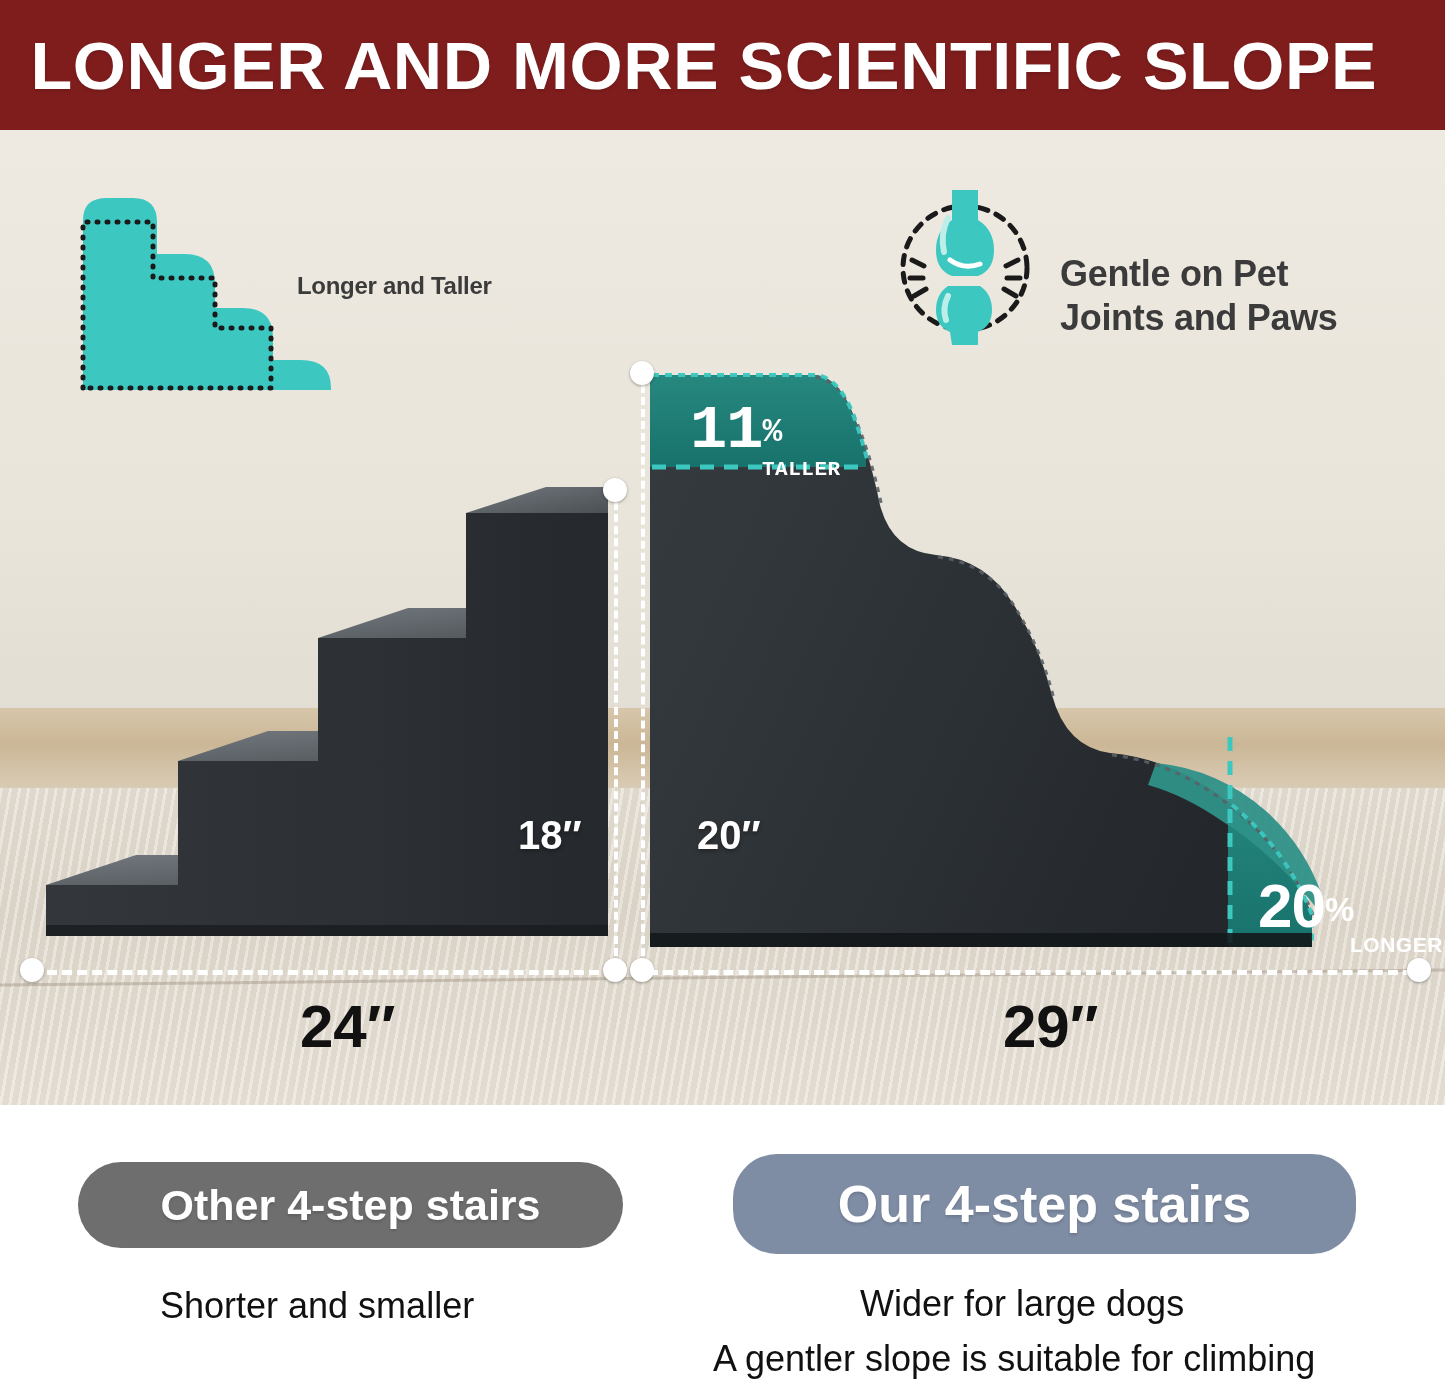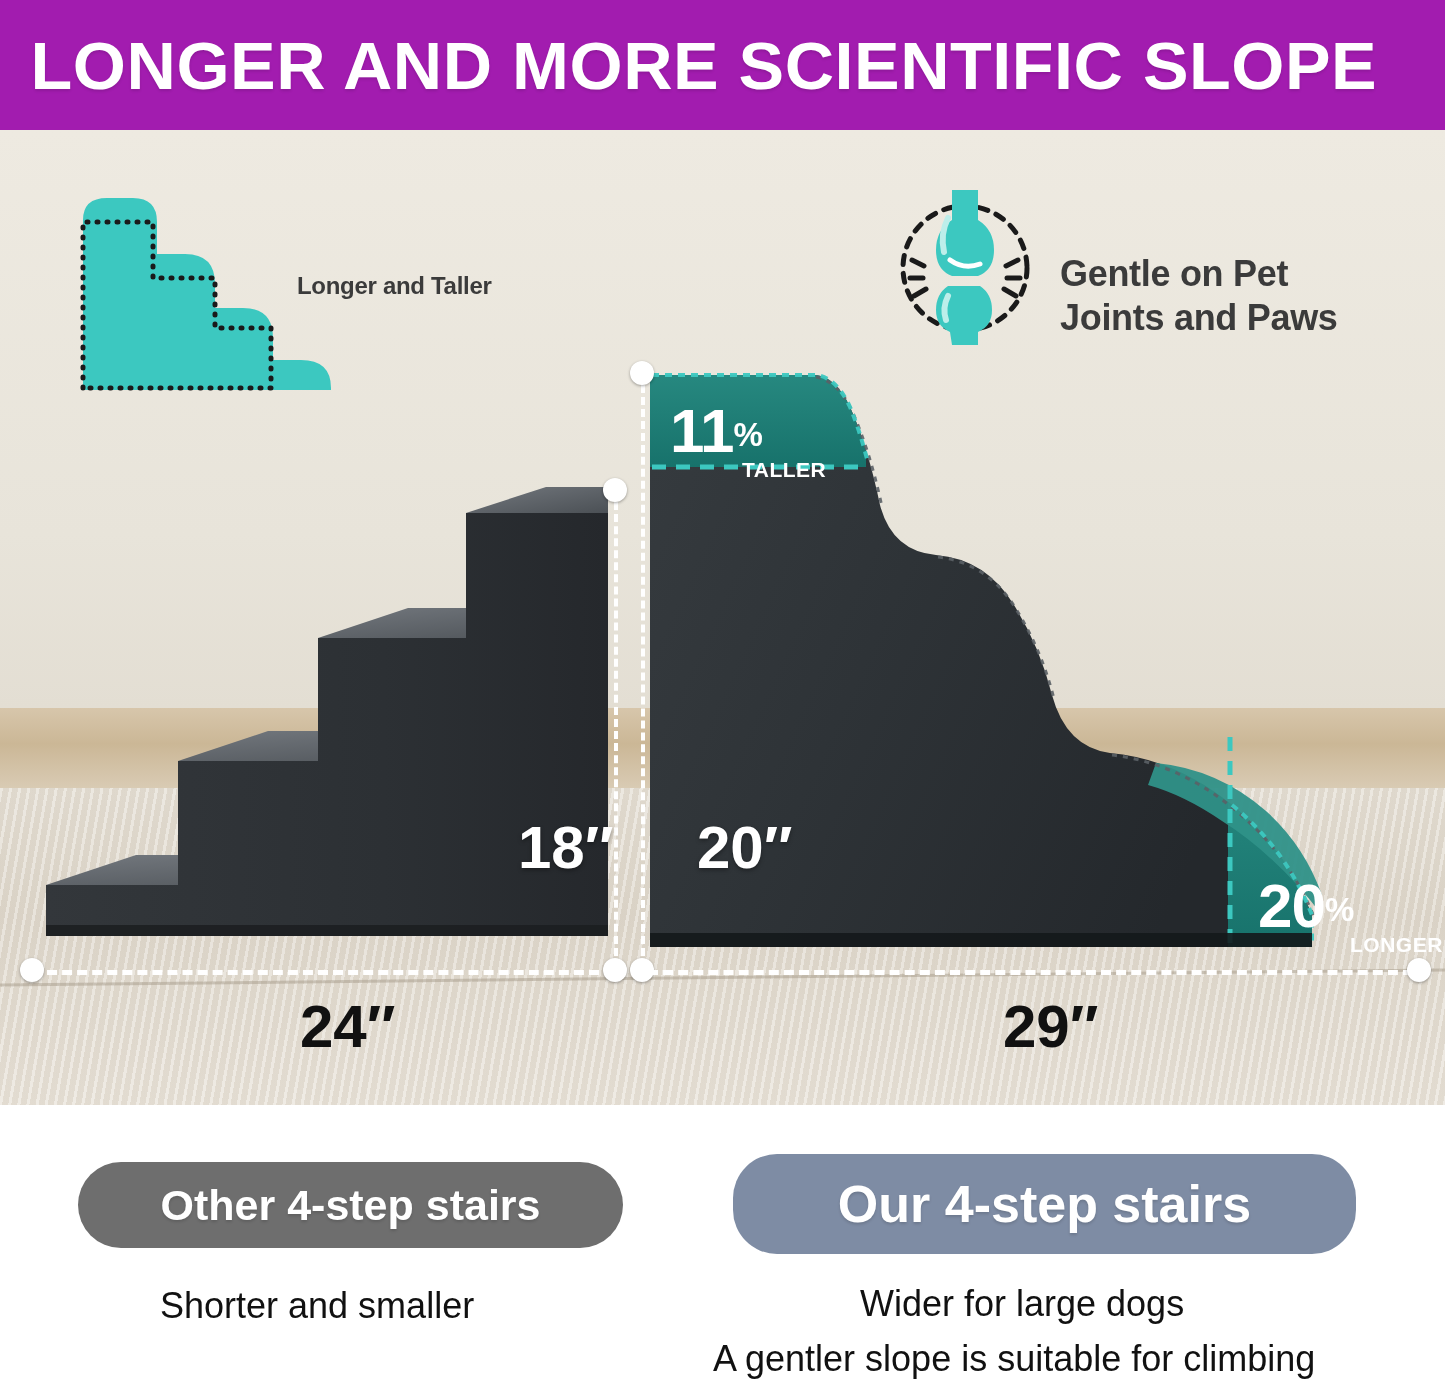--- a/index.html
+++ b/index.html
@@ -6,21 +6,21 @@
   html,body { background:#fff; }
   body {
     width:1445px; height:1399px;
     font-family:"Liberation Sans", sans-serif;
     overflow:hidden; position:relative;
   }
 
   
   .header {
     position:absolute; left:0; top:0; width:1445px; height:130px;
-    background:#a21caf;
+    background:#7f1d1d;
     display:flex; align-items:center;
   }
   .header-title {
     color:#ffffff;
     font-size:67px;
     font-weight:bold;
     letter-spacing:0.5px;
     padding-left:30px;
     white-space:nowrap;
     transform:scaleX(1.02);
@@ -95,21 +95,21 @@
     position:absolute; width:0;
     border-left:4px dashed #ffffff;
   }
   .hline {
     position:absolute; height:0;
     border-top:5px dashed #ffffff;
   }
   .dim-label {
     position:absolute; font-weight:bold; white-space:nowrap;
   }
-  .dim-white { color:#ffffff; font-size:60px; text-shadow:0 2px 4px rgba(0,0,0,.35); }
+  .dim-white { color:#ffffff; font-size:40px; text-shadow:0 2px 4px rgba(0,0,0,.35); }
   .dim-black { color:#111111; font-size:60px; }
 
   
   .badge-text { position:absolute; color:#fff; white-space:nowrap; }
   .badge-num  { font-size:62px; font-weight:bold; line-height:1; letter-spacing:-1px; }
   .badge-pct  { font-size:33px; font-weight:bold; vertical-align:super; line-height:1; }
   .badge-sub  { font-size:21px; font-weight:bold; letter-spacing:.5px; }
 
   
   .bottom { position:absolute; left:0; top:1105px; width:1445px; height:294px; background:#fff;padding-left:20px; }
@@ -251,21 +251,21 @@
 
       <g fill="none" stroke="#3cc8c0" stroke-width="4" stroke-dasharray="7 6" opacity=".95">
         <path d="M16 20 L180 20 Q200 22 214 52 Q224 76 232 108"></path>
         <path d="M596 450 Q650 494 676 560 L676 590"></path>
       </g>
 
       <rect x="14" y="578" width="662" height="14" fill="#14181b" opacity=".9"></rect>
     </svg>
   </div>
 
-  <div class="badge-text" style="left:670px; top:270px;">
+  <div class="badge-text" style="left:690px; top:270px;font-family:Liberation Mono, monospace;">
     <span class="badge-num">11</span><span class="badge-pct">%</span>
     <div class="badge-sub" style="margin-left:72px; margin-top:-4px;">TALLER</div>
   </div>
 
   <div class="badge-text" style="left:1258px; top:745px;">
     <span class="badge-num">20</span><span class="badge-pct">%</span>
     <div class="badge-sub" style="margin-left:92px; margin-top:-4px;">LONGER</div>
   </div>
 
   <div class="vline" style="left:614px; top:360px; height:478px;"></div>

